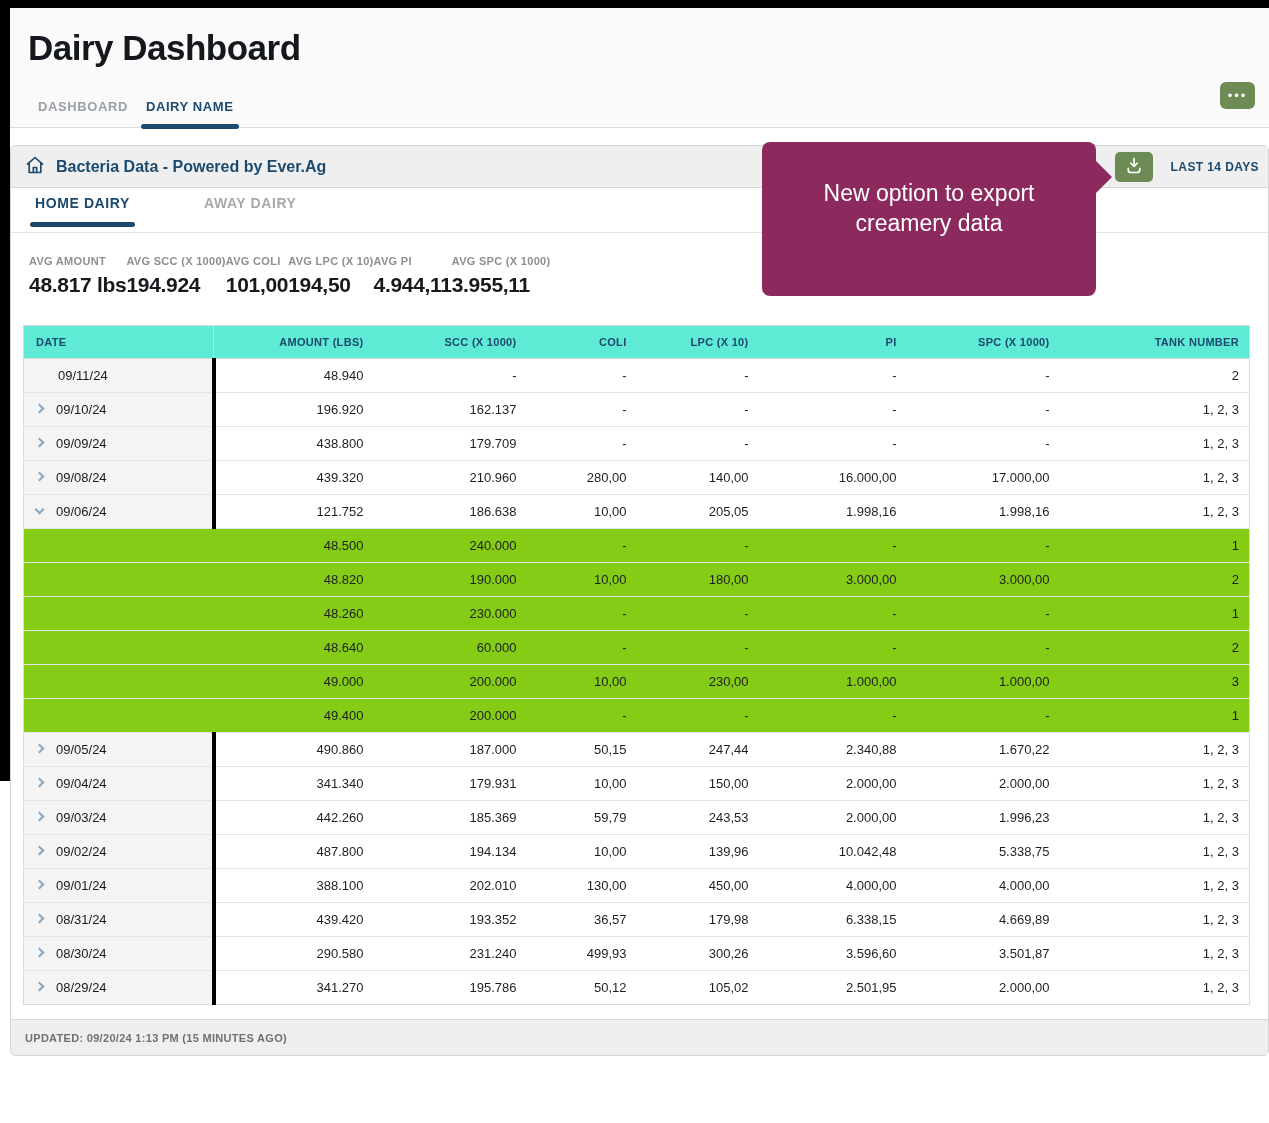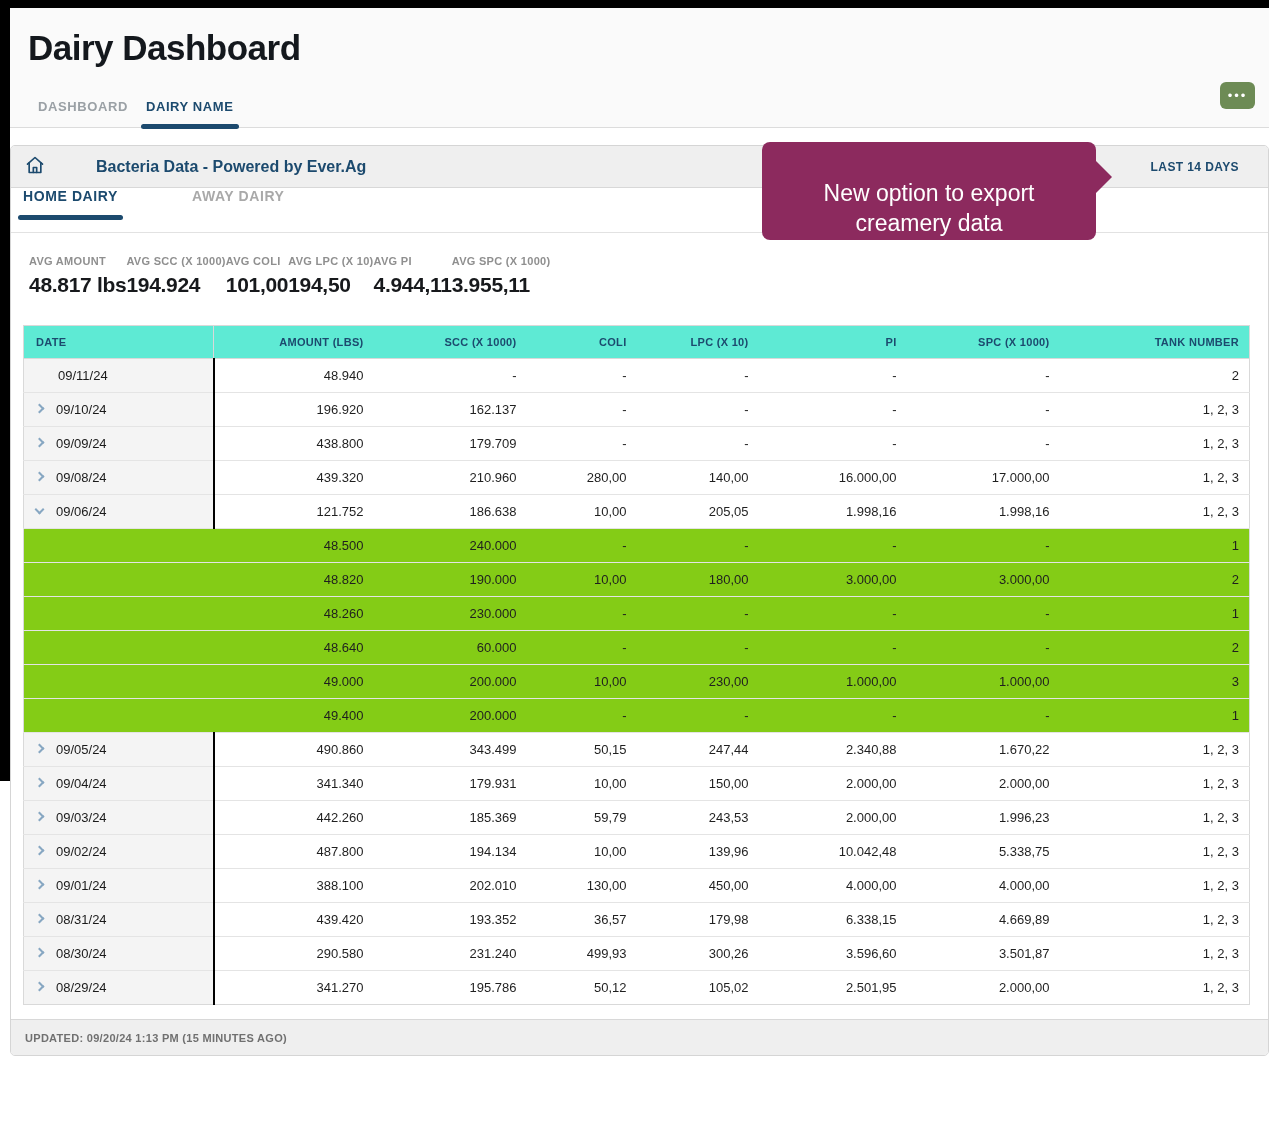--- a/index.html
+++ b/index.html
@@ -21,64 +21,64 @@
     background: var(--accent, #1c4a6e); border-radius: 3px; }
   .more-btn { position: absolute; right: 14px; top: 74px; width: 35px; height: 27px; background: var(--green, #6d8b55);
     border-radius: 6px; color: #fff; display: flex; align-items: center; justify-content: center;
     font-size: 13px; letter-spacing: 2px; cursor: pointer; border: none; }
 
   .gap { height: 17px; background: #fff; }
 
   
   .panel { border: 1px solid #d5d5d5; border-radius: 5px; background: #fff; }
   .panel-header { background: #efefef; border-bottom: 1px solid #d8d8d8; height: 42px; display: flex;
-    align-items: center; padding: 0 24px 0 14px; border-radius: 4px 4px 0 0; gap: 40px; }
+    align-items: center; padding: 0 4px 0 14px; border-radius: 4px 4px 0 0; }
   .panel-title { margin-left: 11px; color: var(--accent, #1c4a6e); font-size: 16px; font-weight: 600; }
   .spacer { flex: 1; }
   .export-btn { width: 38px; height: 30px; background: var(--green, #6d8b55); border-radius: 5px;
     display: flex; align-items: center; justify-content: center; border: none; cursor: pointer; }
   .range-label { margin-left: 18px; margin-right: 5px; color: var(--accent, #1c4a6e); font-size: 12px;
     font-weight: 700; letter-spacing: 0.4px; cursor: pointer; }
 
-  .panel-tabs { height: 45px; border-bottom: 1px solid #e2e2e2; display: flex; align-items: flex-start;
-    padding-left: 12px; gap: 74px; background: #fff; }
+  .panel-tabs { height: 45px; border-bottom: 1px solid #e2e2e2; display: flex; align-items: center;
+    padding-left: 24px; gap: 74px; background: #fff; }
   .panel-tabs .tab { font-size: 14px; padding-bottom: 14px; }
   .panel-tabs .tab.inactive { color: #a9a9a9; }
 
   
   .stats { display: flex; padding: 22px 16px 16px 18px; }
   .stat-label { font-size: 11px; font-weight: 700; color: #8f8f8f; letter-spacing: 0.3px; }
   .stat-value { font-size: 21px; font-weight: 700; color: #17191c; margin-top: 6px; letter-spacing: -0.3px; }
 
   
   .table-wrap { padding: 12px 18px 14px 12px; }
   table { width: 100%; border-collapse: collapse; border: 1px solid #d9d9d9; font-size: 13px; color: #1f1f1f;
     table-layout: fixed; }
   thead th { background: #5eead4; color: var(--accent, #1c4a6e); font-size: 11px; font-weight: 700;
     letter-spacing: 0.3px; padding: 10px 10px; text-align: right; border-bottom: 1px solid #d9d9d9; }
   thead th.date { text-align: left; padding-left: 12px; border-right: 1px solid #d9d9d9; }
   tbody td { padding: 8px 10px; text-align: right; border-top: 1px solid #e4e4e4; background: #fff;
     line-height: 17px; white-space: nowrap; }
-  td.date-cell { text-align: left; background: #f4f4f4; border-right: 2px solid #000000; padding-left: 12px;
+  td.date-cell { text-align: left; background: #f4f4f4; border-right: 4px solid #000000; padding-left: 12px;
     font-weight: 500; color: #1a1a1a; cursor: pointer; }
   tr.sub td { background: #84cc16; margin-top: 31px; }
   tr.sub td.date-cell { border-right: none; cursor: default; }
   .chev { display: inline-block; width: 7px; height: 7px; border-style: solid; border-color: #87a7c2;
     border-width: 0 2px 2px 0; margin-right: 13px; vertical-align: 2px; }
   .chev.right { transform: rotate(-45deg); }
   .chev.down { transform: rotate(45deg); vertical-align: 3px; }
   .chev-ph { display: inline-block; width: 9px; margin-right: 13px; }
 
   
   .panel-footer { background: #efefef; border-top: 1px solid #d8d8d8; height: 36px; display: flex;
     align-items: center; padding-left: 14px; border-radius: 0 0 4px 4px; }
   .updated-text { font-size: 11px; font-weight: 700; color: #707070; letter-spacing: 0.3px; }
 
   
-  .callout { position: absolute; left: 752px; top: 134px; width: 334px; height: 98px; background: var(--maroon, #8c2a5e);
+  .callout { position: absolute; left: 752px; top: 134px; width: 334px; height: 154px; background: var(--maroon, #8c2a5e);
     border-radius: 8px; color: #fff; text-align: center; padding-top: 36px; font-size: 23px; line-height: 30px;
     z-index: 10; }
   .callout-arrow { position: absolute; right: -16px; top: 18px; width: 0; height: 0;
     border-top: 17px solid transparent; border-bottom: 17px solid transparent;
     border-left: 17px solid var(--maroon, #8c2a5e); }
 </style>
 </head>
 <body>
 
 <div class="black-top"></div>
@@ -286,21 +286,21 @@
               <td class="num">200.000</td>
               <td class="num">-</td>
               <td class="num">-</td>
               <td class="num">-</td>
               <td class="num">-</td>
               <td class="num">1</td>
        </tr>
             <tr>
        <td class="date-cell"><span class="chev right"></span><span>09/05/24</span></td>
        <td class="num">490.860</td>
-              <td class="num">343.499</td>
+              <td class="num">187.000</td>
               <td class="num">50,15</td>
               <td class="num">247,44</td>
               <td class="num">2.340,88</td>
               <td class="num">1.670,22</td>
               <td class="num">1, 2, 3</td>
      </tr>
             <tr>
        <td class="date-cell"><span class="chev right"></span><span>09/04/24</span></td>
        <td class="num">341.340</td>
               <td class="num">179.931</td>

